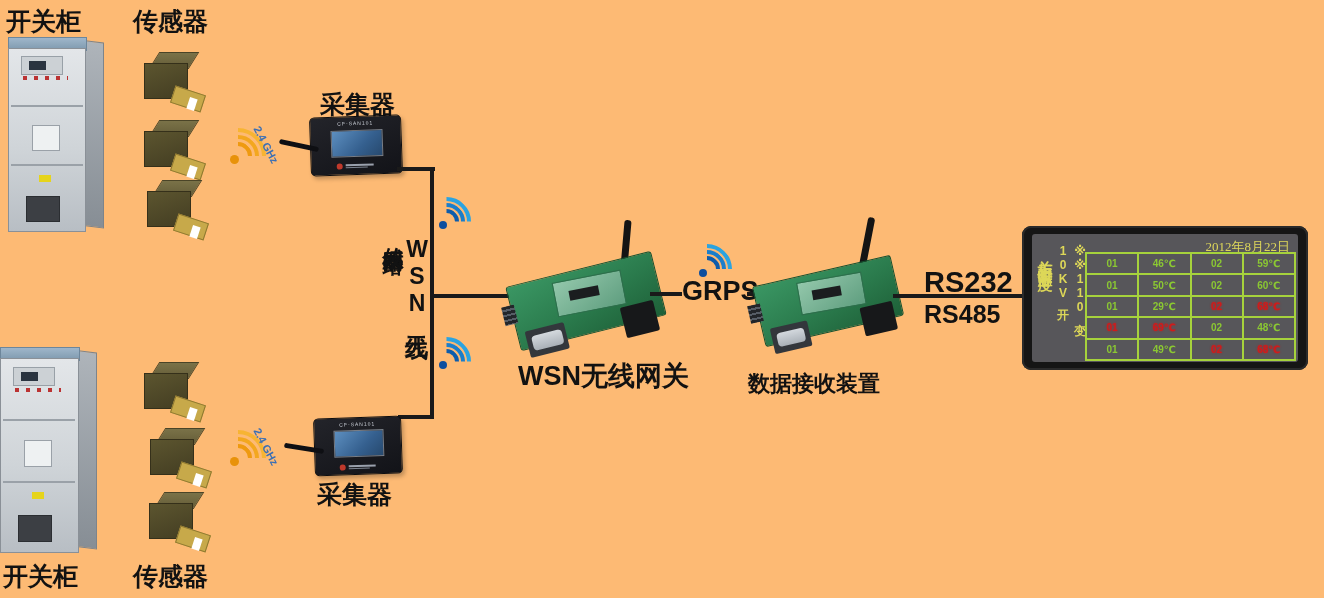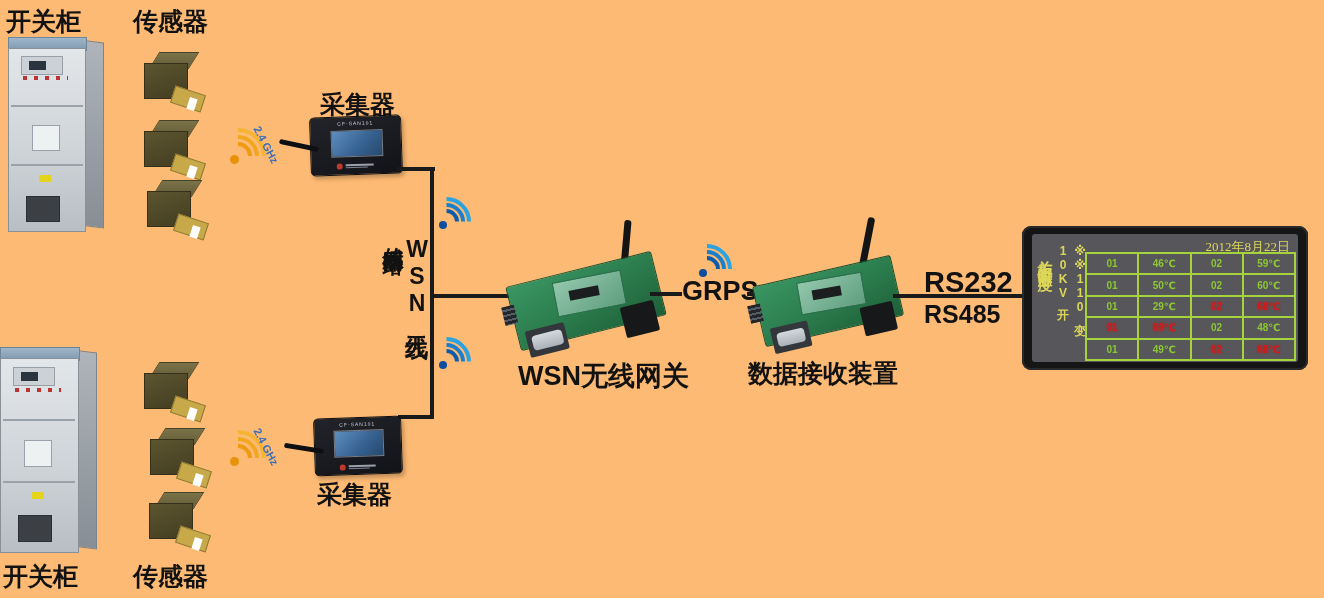--- a/index.html
+++ b/index.html
@@ -231,21 +231,21 @@
     <div class="ant-base" style="left:100px; top:52px;"></div>
     <div class="pcb-board" style="left:4px; top:55px; width:140px; height:60px; transform:rotate(-13deg);">
       <div class="pcb-pins"></div>
       <div class="pcb-daughter">
           <div class="pcb-chip"></div>
         </div>
       <div class="pcb-db9"></div>
       <div class="pcb-pwr"></div>
     </div>
   </div>
-  <div class="lbl" style="left:748px; top:357px; font-size:25px;">数据接收装置</div>
+  <div class="lbl" style="left:748px; top:369px; font-size:22px;">数据接收装置</div>
 
   <div class="wire" style="left:893px; top:294px; width:129px; height:4px;"></div>
   <div class="lbl" style="left:924px; top:266px; font-size:29px;">RS232</div>
   <div class="lbl" style="left:924px; top:300px; font-size:25px;">RS485</div>
 
   <div class="led-bezel">
     <div class="led-screen">
       <div class="led-date">2012年8月22日</div>
       <div class="led-vtitle">
         <div class="led-vcol1">※※110变10KV开</div>

